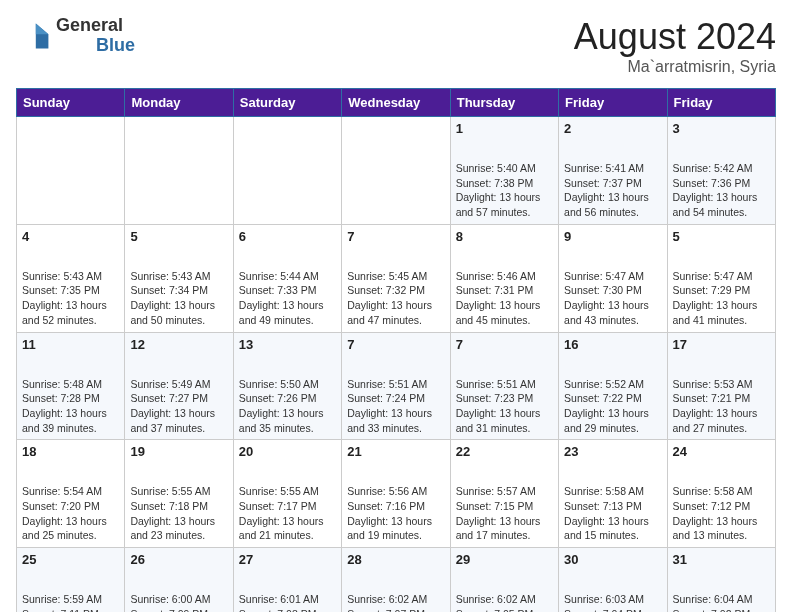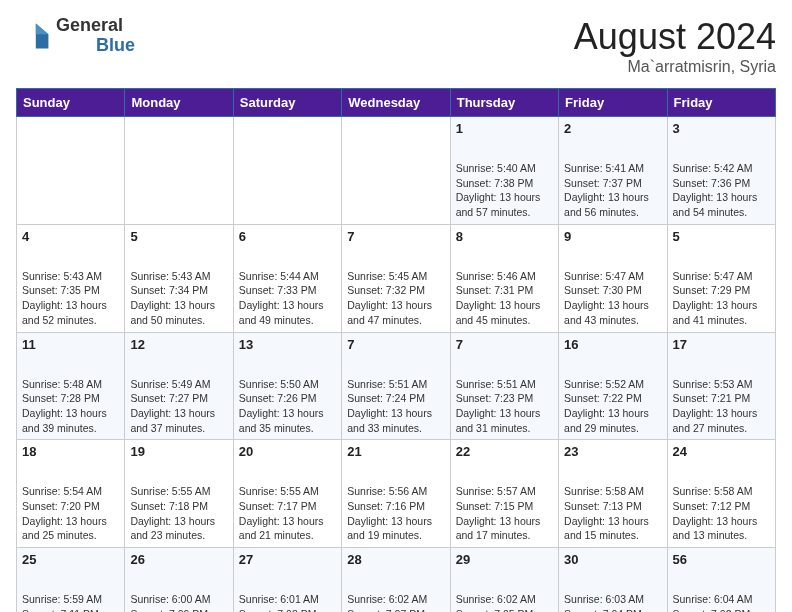--- a/index.html
+++ b/index.html
@@ -258,18 +258,18 @@
         </td>
         <td>
           <span class="day-num">29</span>
           <div class="day-detail">Sunrise: 6:02 AM<br>Sunset: 7:05 PM<br>Daylight: 13 hours<br>and 2 minutes.</div>
         </td>
         <td>
           <span class="day-num">30</span>
           <div class="day-detail">Sunrise: 6:03 AM<br>Sunset: 7:04 PM<br>Daylight: 13 hours<br>and 0 minutes.</div>
         </td>
         <td>
-          <span class="day-num">56</span>
+          <span class="day-num">31</span>
           <div class="day-detail">Sunrise: 6:04 AM<br>Sunset: 7:02 PM<br>Daylight: 12 hours<br>and 58 minutes.</div>
         </td>
       </tr>
     </tbody>
 </table>
 
 </body></html>

